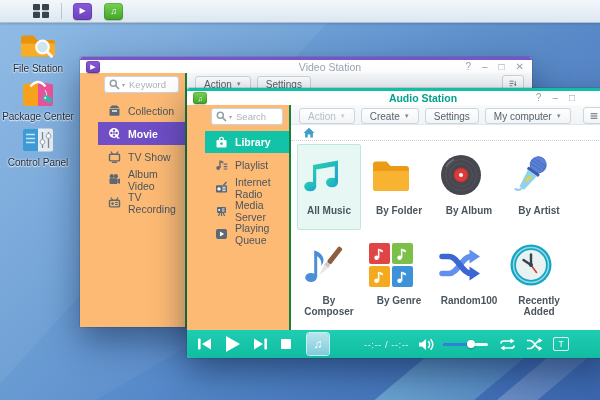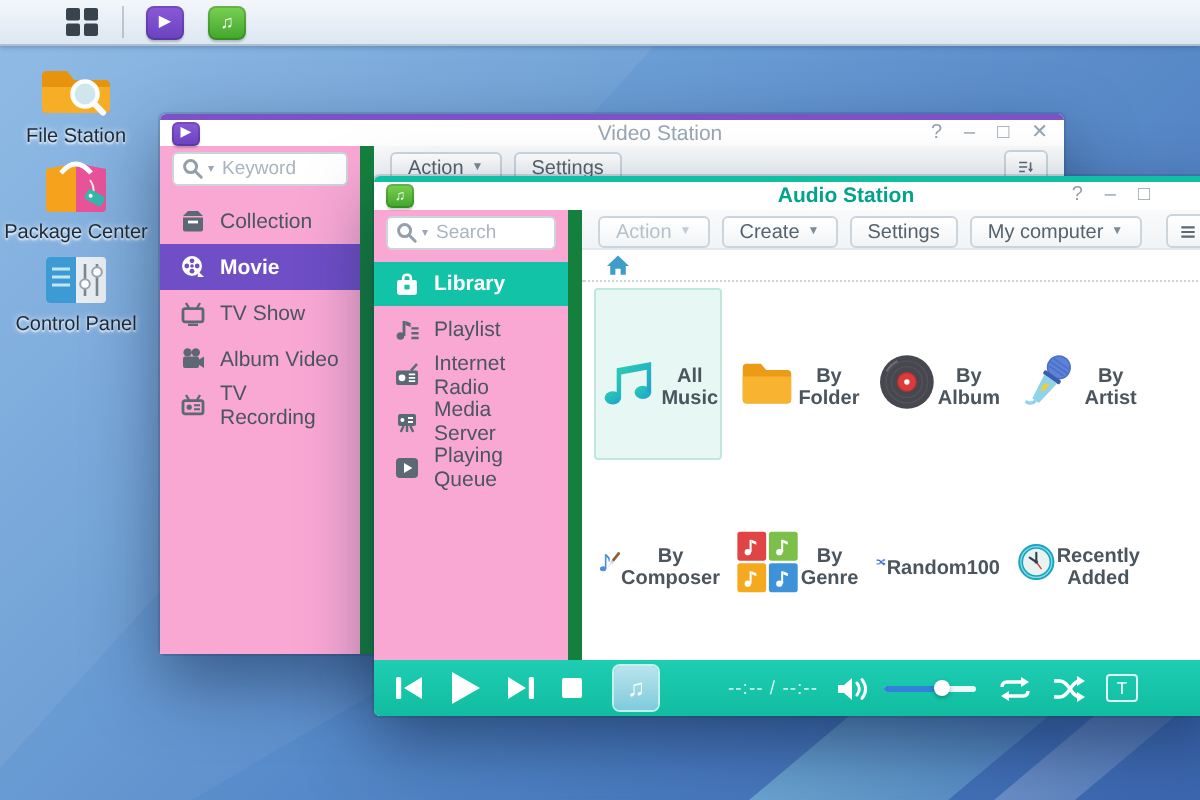--- a/index.html
+++ b/index.html
@@ -37,21 +37,21 @@
 
   
   .window{position:absolute;background:#fff;border-radius:3px;
     box-shadow:0 14px 34px rgba(12,32,66,.5),0 0 0 1px rgba(40,60,90,.18);}
   .topbar{height:3px;border-radius:3px 3px 0 0;}
   .titlebar{position:relative;display:flex;align-items:center;padding:0 6px;}
   .wtitle{position:absolute;left:0;right:0;text-align:center;font-size:10.5px;pointer-events:none;padding-left:48px;}
   .wctl{position:absolute;display:flex;gap:11px;top:0;bottom:0;align-items:center;}
   .wctl span{font-size:10px;color:#94a2af;line-height:1;cursor:pointer;}
   .wbody{display:flex;}
-  .sidebar{background:#f9a8d4;border-right:7px solid #15803d;box-sizing:border-box;padding:3px 6px 0 6px;}
+  .sidebar{background:#fdba74;border-right:2px solid #15803d;box-sizing:border-box;padding:3px 6px 0 24px;}
   .searchbox{display:flex;align-items:center;gap:2px;height:15px;border:1px solid #ccd5dc;border-radius:3px;
     background:#fff;padding:0 4px;}
   .searchbox input{border:0;outline:0;flex:1;min-width:0;font-size:9.5px;color:#49535d;background:transparent;
     font-family:"Liberation Sans",sans-serif;}
   .searchbox input::placeholder{color:#a9b4be;}
   .scaret{font-size:6px;color:#9aa6b2;line-height:1;}
   .slist{margin:6px -6px 0 -6px;}
   .sitem{display:flex;align-items:center;gap:7px;height:23px;padding:0 10px;font-size:10.5px;color:#4b555f;cursor:pointer;}
   .sitem .sic{width:13px;height:13px;flex:0 0 13px;display:flex;}
   .sitem.sel-purple{background:#6f4ec6;color:#fff;font-weight:bold;}
@@ -84,21 +84,21 @@
   .win-audio .topbar{background:#10c0a4;}
   .win-audio .titlebar{height:14px;}
   .win-audio .wtitle{color:#00a38c;font-weight:bold;}
   .win-audio .wctl{right:36px;}
   .win-audio .wbody{height:225px;}
   .win-audio .sidebar{width:104px;flex:0 0 104px;}
   .win-audio .toolbar{height:19px;}
   .breadcrumb{height:15px;display:flex;align-items:center;padding:0 12px;border-bottom:1px dotted #c8d3da;}
   .grid{flex:1;padding:3px 6px;display:grid;grid-template-columns:repeat(4,64px);grid-auto-rows:86px;
     column-gap:6px;row-gap:4px;align-content:start;}
-  .gcell{display:flex;align-items:center;justify-content:flex-start;
+  .gcell{display:flex;flex-direction:column;justify-content:flex-start;
     padding-top:7px;border:1px solid transparent;border-radius:2px;cursor:pointer;}
   .gcell.sel{background:#e7f7f3;border-color:#bfe7dd;}
   .glabel{margin-top:7px;font-size:10px;font-weight:bold;color:#4b555e;text-align:center;line-height:1.1;}
 
   
   .player{position:absolute;left:0;right:0;bottom:0;height:28px;border-radius:0 0 3px 3px;
     background:linear-gradient(#1ecdb2,#11bda1);display:flex;align-items:center;padding:0 42px 0 10px;}
   .pbtn{display:flex;align-items:center;justify-content:center;cursor:pointer;margin-right:12px;}
   .thumb{width:22px;height:22px;border-radius:3px;margin-left:3px;
     background:linear-gradient(#b9e4ee,#7fcbdc);box-shadow:0 0 0 1px rgba(255,255,255,.75);

